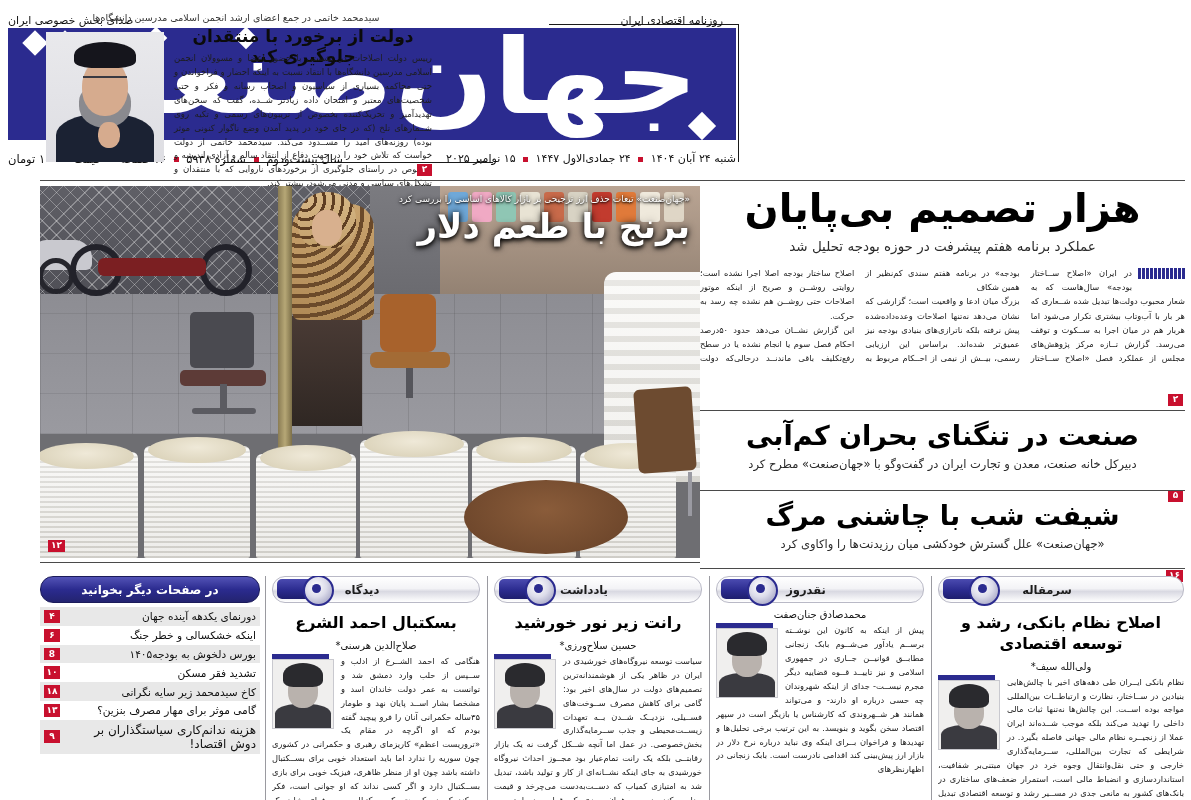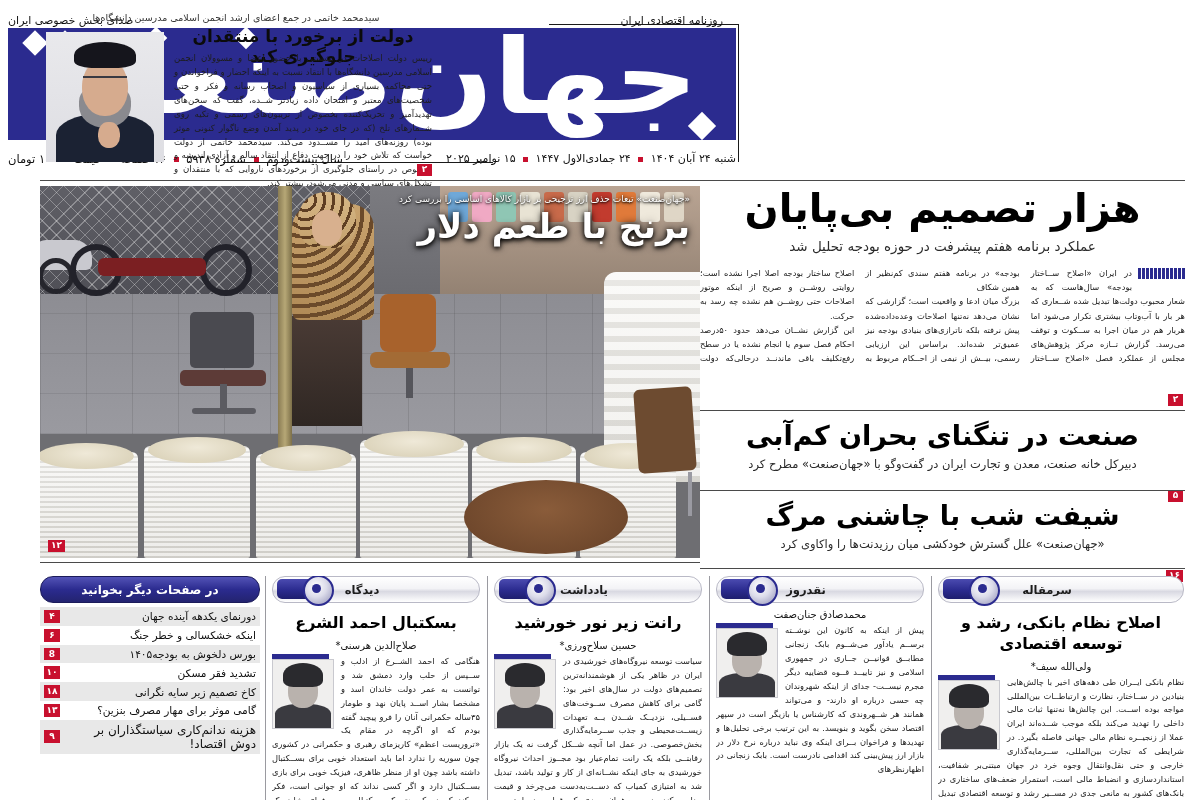--- a/index.html
+++ b/index.html
@@ -783,21 +783,21 @@
       <div class="idx-row">
         <span class="num">8</span>
         <span class="txt">بورس دلخوش به بودجه۱۴۰۵</span>
       </div>
       <div class="idx-row">
         <span class="num">۱۰</span>
         <span class="txt">تشدید فقر مسکن</span>
       </div>
       <div class="idx-row">
         <span class="num">۱۸</span>
-        <span class="txt">کاخ تصمیم زیر سایه نگرانی</span>
+        <span class="txt">کاخ سیدمحمد زیر سایه نگرانی</span>
       </div>
       <div class="idx-row">
         <span class="num">۱۳</span>
         <span class="txt">گامی موثر برای مهار مصرف بنزین؟</span>
       </div>
       <div class="idx-row">
         <span class="num">۹</span>
         <span class="txt" style="font-size:12px;">هزینه ندانم‌کاری سیاستگذاران بر دوش اقتصاد!</span>
       </div>
     </div>

